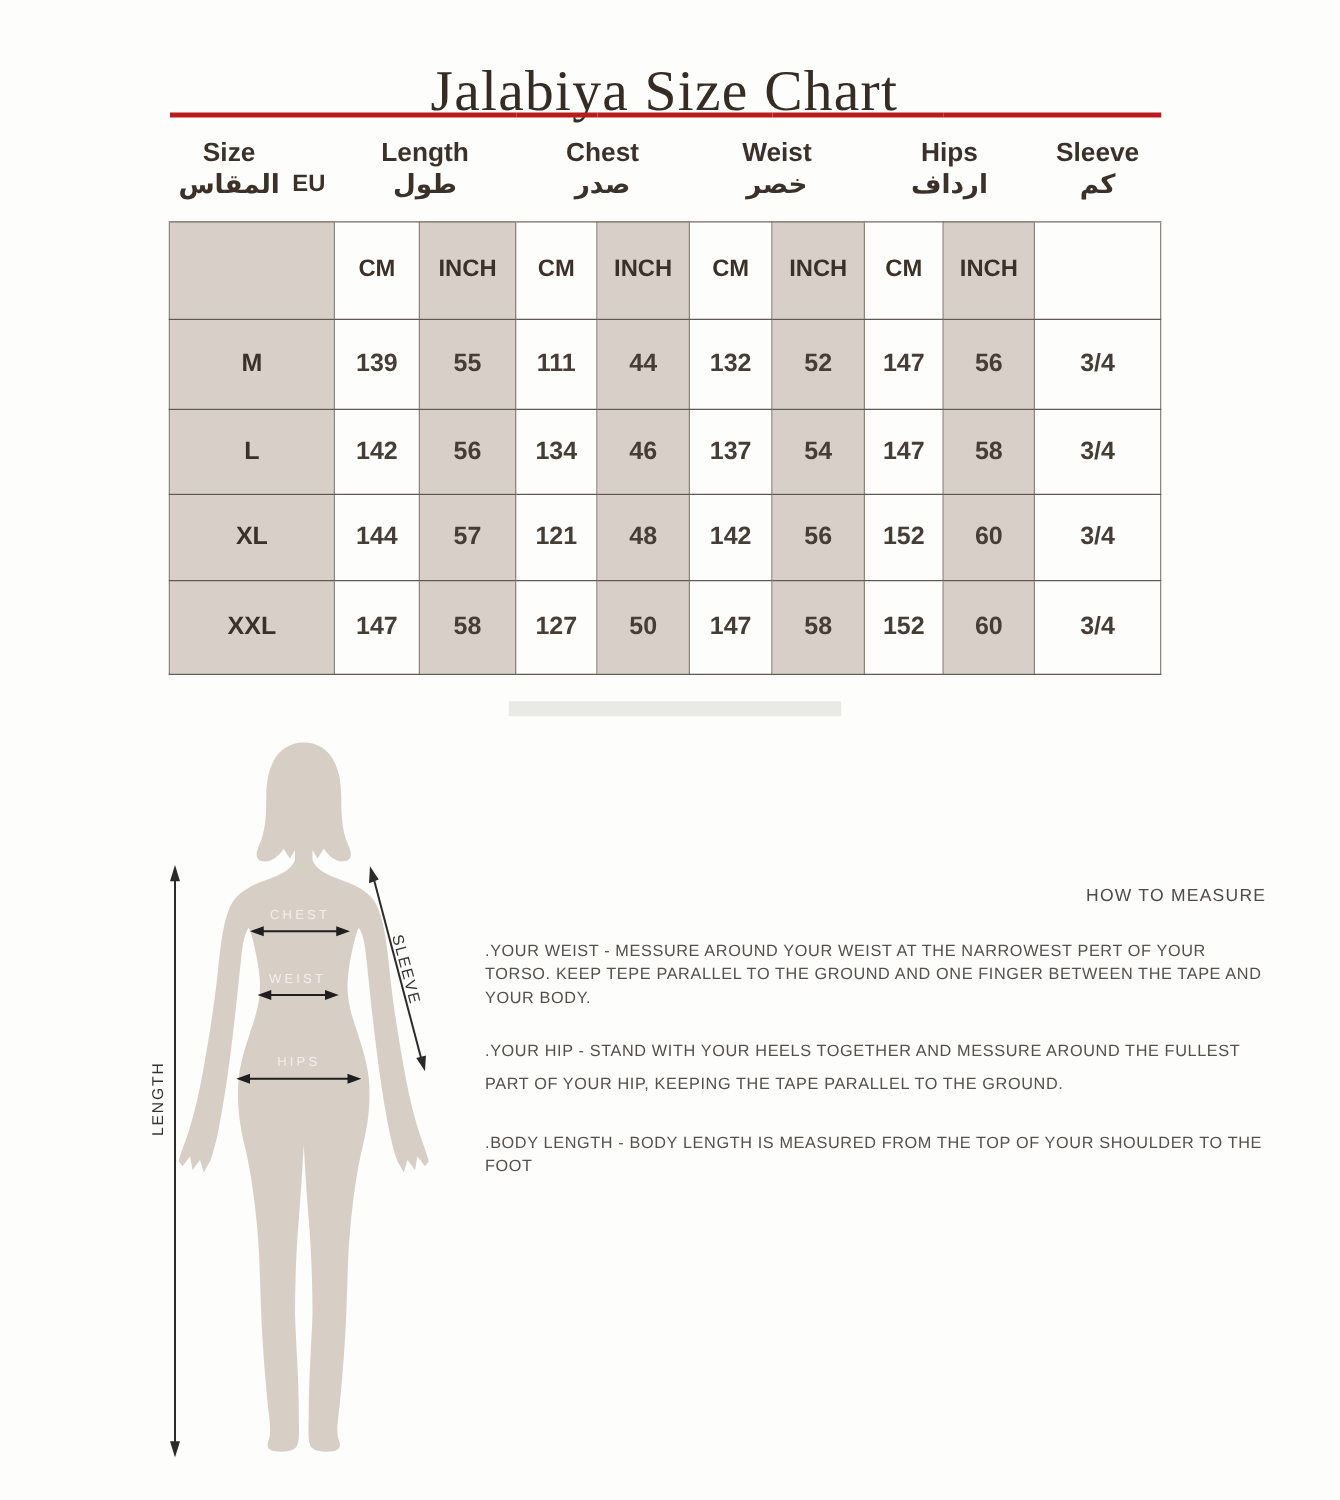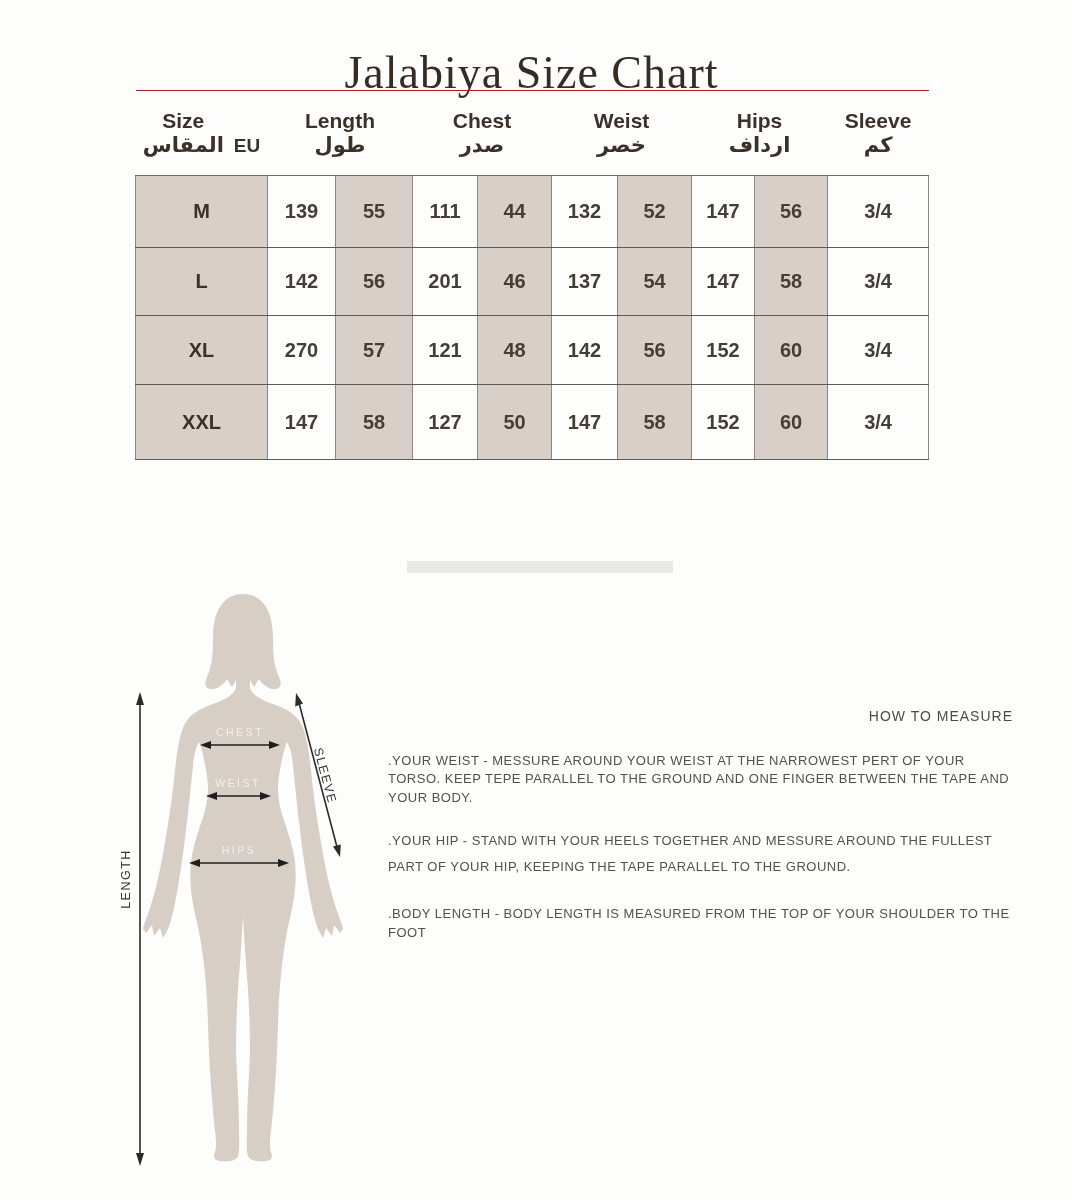--- a/index.html
+++ b/index.html
@@ -12,21 +12,21 @@
     position:absolute;left:135px;top:26px;width:793px;text-align:center;
     font-family:"Liberation Serif","DejaVu Serif",serif;
     font-size:46px;font-weight:500;color:#362c24;letter-spacing:1px;margin-top:20px;
   }
   
   table.size-table{
     position:absolute;left:135px;top:90px;width:793px;
     border-collapse:collapse;table-layout:fixed;
   }
   .size-table th{
-    border:none;border-top:1px solid #b91c1c;border-bottom:1px solid #6f6a64;
+    border:none;border-top:4px solid #b91c1c;border-bottom:1px solid #6f6a64;
     font-weight:bold;color:#3b3128;vertical-align:middle;padding:0;
   }
   .ghead{font-size:21px;line-height:1.15;}
   .ghead .ar{display:block;font-size:21px;}
   .ar{font-family:"DejaVu Sans",sans-serif;direction:rtl;}
   .size-head-wrap{display:flex;align-items:center;justify-content:center;gap:10px;}
   .eu{font-size:19px;margin-top:26px;}
   .size-table td{
     border-left:1px solid #8d867e;border-right:1px solid #8d867e;
     border-top:1px solid #5f5a54;border-bottom:1px solid #5f5a54;
@@ -103,47 +103,59 @@
       </th>
       <th class="ghead" colspan="2">
         <span>Hips</span>
         <span class="ar">ارداف</span>
       </th>
       <th class="ghead">
         <span>Sleeve</span>
         <span class="ar">كم</span>
       </th>
     </tr>
+    <tr class="unit" style="height:78px">
+      <td class="shade"></td>
+      <td>CM</td>
+      <td class="shade">INCH</td>
+      <td>CM</td>
+      <td class="shade">INCH</td>
+      <td>CM</td>
+      <td class="shade">INCH</td>
+      <td>CM</td>
+      <td class="shade">INCH</td>
+      <td></td>
+    </tr>
     <tr style="height:72px">
       <td class="shade size-cell">M</td>
       <td>139</td>
       <td class="shade">55</td>
       <td>111</td>
       <td class="shade">44</td>
       <td>132</td>
       <td class="shade">52</td>
       <td>147</td>
       <td class="shade">56</td>
       <td>3/4</td>
     </tr>
     <tr style="height:68px">
       <td class="shade size-cell">L</td>
       <td>142</td>
       <td class="shade">56</td>
-      <td>201</td>
+      <td>134</td>
       <td class="shade">46</td>
       <td>137</td>
       <td class="shade">54</td>
       <td>147</td>
       <td class="shade">58</td>
       <td>3/4</td>
     </tr>
     <tr style="height:69px">
       <td class="shade size-cell">XL</td>
-      <td>270</td>
+      <td>144</td>
       <td class="shade">57</td>
       <td>121</td>
       <td class="shade">48</td>
       <td>142</td>
       <td class="shade">56</td>
       <td>152</td>
       <td class="shade">60</td>
       <td>3/4</td>
     </tr>
     <tr style="height:75px">

